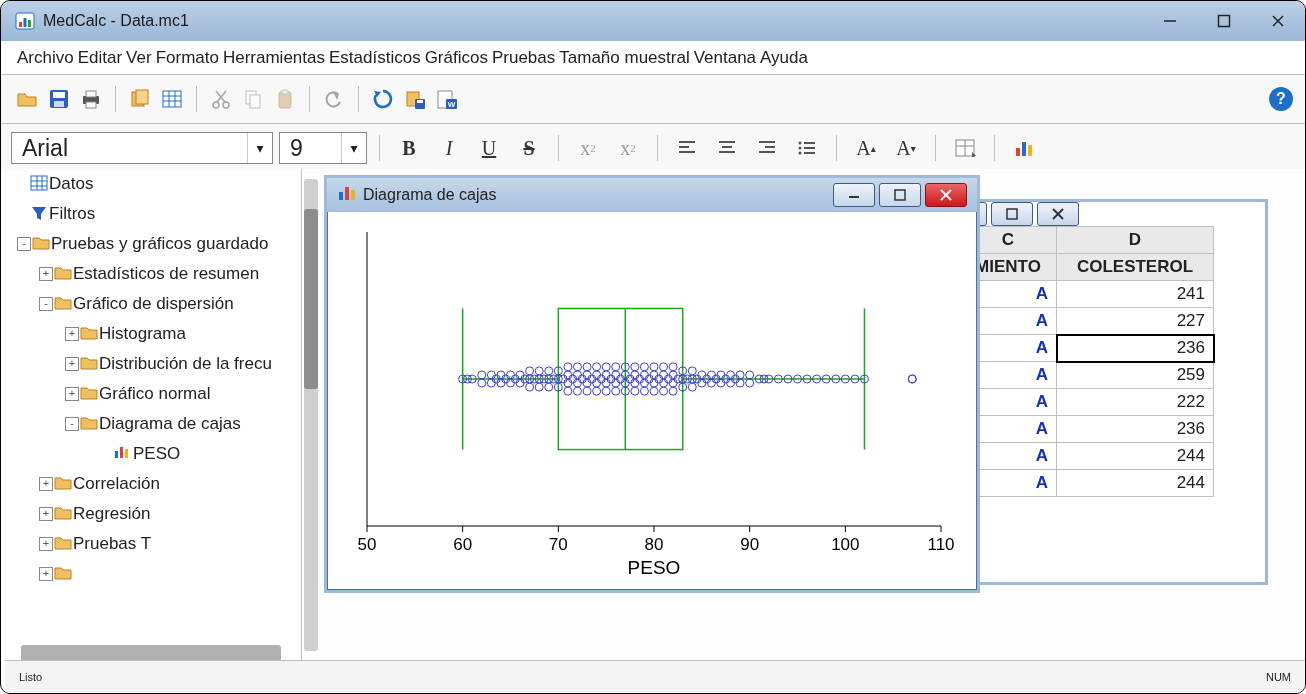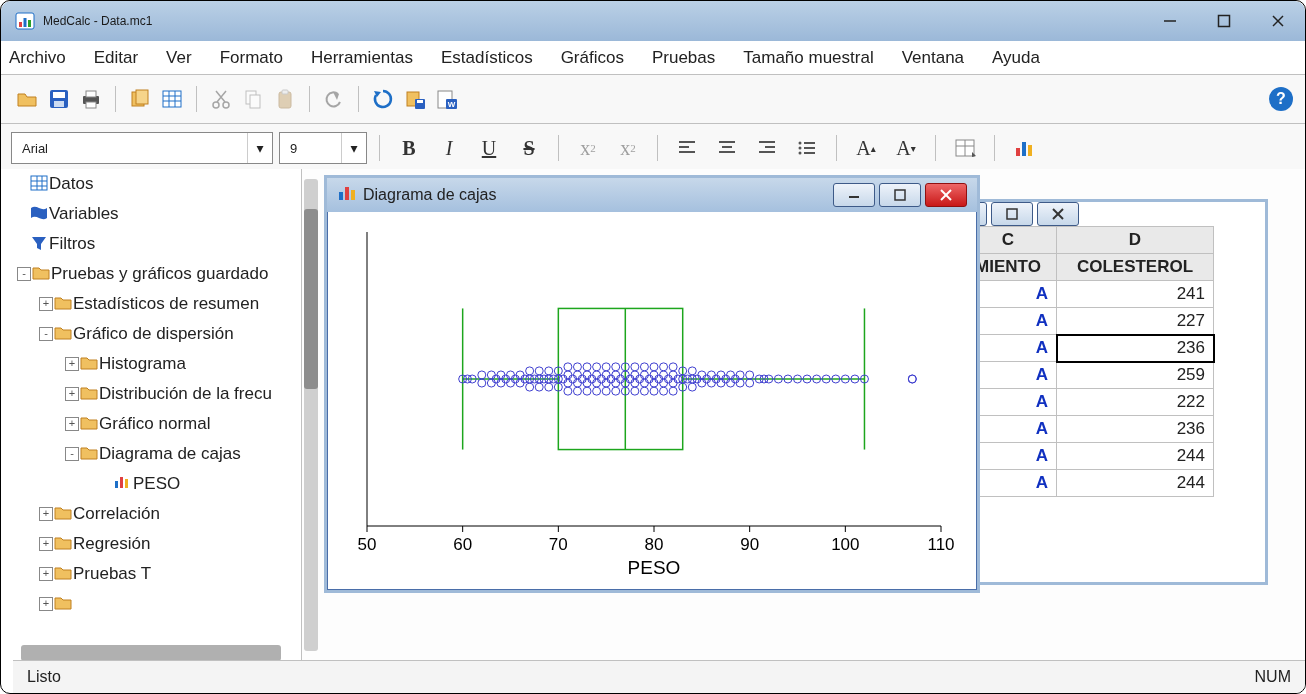--- a/index.html
+++ b/index.html
@@ -7,37 +7,37 @@
     --border-gray:#c0c0c0; --light-gray:#f5f5f5; --toolbar-bg:#f8f8f8;
     --accent-blue:#4a6ea9; --folder:#e7b04b; --tree-line:#bcbcbc;
     --chart-green:#1da61d; --chart-point:#4040d0;
   }
   html,body{margin:0;padding:0;font-family:"Segoe UI",Arial,sans-serif;font-size:14px;color:#222;user-select:none;overflow:hidden}
   body{width:1306px;height:694px;background:#fff;border:1px solid #000;border-radius:10px;box-sizing:border-box;position:relative}
 
   
   .titlebar{height:40px;background:linear-gradient(#bad0e6,#9bb8d8);display:flex;align-items:center;padding:0 14px;border-radius:10px 10px 0 0;border-bottom:1px solid #fff}
   .titlebar .appicon{width:20px;height:20px;margin-right:8px}
-  .titlebar .title{font-size:12px;color:#1a1a1a;flex:1}
+  .titlebar .title{font-size:16px;color:#1a1a1a;flex:1}
   .win-btns{display:flex;gap:28px;align-items:center}
   .win-btn{width:26px;height:26px;display:flex;align-items:center;justify-content:center}
 
   
-  .menubar{display:flex;gap:28px;padding:6px 8px;font-size:17px;border-bottom:1px solid var(--border-gray);background:#fff}
+  .menubar{display:flex;gap:4px;padding:6px 16px;font-size:17px;border-bottom:1px solid var(--border-gray);background:#fff}
   .menubar span{cursor:default}
 
   
   .toolbar{display:flex;align-items:center;gap:4px;padding:4px 12px;background:var(--toolbar-bg);border-bottom:1px solid var(--border-gray);height:40px}
   .tb-ico{width:28px;height:28px;display:flex;align-items:center;justify-content:center;border-radius:3px}
   .tb-sep{width:1px;height:26px;background:var(--border-gray);margin:0 6px}
 
   
   .fmtbar{display:flex;align-items:center;gap:6px;padding:4px 10px;background:var(--toolbar-bg);border-bottom:1px solid var(--border-gray);height:40px}
   .combo{display:flex;align-items:center;border:1px solid #888;background:#fff;height:30px}
-  .combo .val{padding:0 10px;font-size:13px}
+  .combo .val{padding:0 10px;font-size:23px}
   .combo .arrow{width:24px;height:100%;display:flex;align-items:center;justify-content:center;border-left:1px solid #ccc}
   .fmt-btn{width:34px;height:30px;display:flex;align-items:center;justify-content:center;font-family:"Times New Roman",serif;font-size:20px;color:#333}
 
   
   .main{position:absolute;top:168px;left:0;right:0;bottom:32px;display:flex}
   .tree{width:300px;border-right:1px solid var(--border-gray);overflow:hidden;position:relative;background:#fff}
   .tree ul{list-style:none;margin:0;padding:0}
   .tree li{white-space:nowrap;padding:2px 0}
   .tree .row{display:flex;align-items:center;font-size:17px;height:26px}
   .tree .indent0{padding-left:16px}
@@ -66,21 +66,21 @@
   .datawin{position:absolute;border:3px solid #9fbad8;background:#fff}
   .datawin .sub-title{justify-content:flex-end}
   .grid{font-size:17px;border-collapse:collapse}
   .grid th,.grid td{border:1px solid #c0c0c0;padding:1px 8px;height:24px;text-align:right}
   .grid th{background:#e9e9e9;text-align:center;font-weight:bold}
   .grid .colC{width:80px;color:#1030c0;font-weight:bold;text-align:right}
   .grid .colD{width:140px}
   .selcell{outline:2px solid #000;outline-offset:-1px}
 
   
-  .status{position:absolute;bottom:0;left:12px;right:0;height:32px;background:#f4f4f4;border-top:1px solid var(--border-gray);display:flex;align-items:center;padding:0 14px;font-size:16px}
+  .status{position:absolute;bottom:0;left:4px;right:0;height:32px;background:#f4f4f4;border-top:1px solid var(--border-gray);display:flex;align-items:center;padding:0 14px;font-size:11px}
   .status .right{margin-left:auto}
 
   .helpbtn{margin-left:auto;width:24px;height:24px;border-radius:50%;background:#1e6fc7;color:#fff;font-weight:bold;display:flex;align-items:center;justify-content:center;font-size:16px}
 </style>
 </head>
 <body>
 
 <div class="titlebar">
   <span class="appicon">
     <svg viewBox="0 0 20 20">
@@ -307,29 +307,20 @@
           <div class="row indent0">
             <span class="exp blank"></span>
             <span class="ticon"><svg width="20" height="18">
                 <rect x="2" y="2" width="16" height="14" fill="#fff" stroke="#1e6fc7"></rect>
                 <line x1="2" y1="7" x2="18" y2="7" stroke="#1e6fc7"></line>
                 <line x1="2" y1="12" x2="18" y2="12" stroke="#1e6fc7"></line>
                 <line x1="8" y1="2" x2="8" y2="16" stroke="#1e6fc7"></line>
                 <line x1="13" y1="2" x2="13" y2="16" stroke="#1e6fc7"></line>
               </svg></span>
             <span>Datos</span>
-          </div>
-        </li>
-        <li>
-          <div class="row indent0">
-            <span class="exp blank"></span>
-            <span class="ticon"><svg width="20" height="18">
-                <path d="M2 4c6-4 10 4 16 0v10c-6 4-10-4-16 0z" fill="#2a60c0"></path>
-              </svg></span>
-            <span>Variables</span>
           </div>
         </li>
         <li>
           <div class="row indent0">
             <span class="exp blank"></span>
             <span class="ticon"><svg width="20" height="18">
                 <path d="M3 3h14l-5 7v6l-4-2v-4z" fill="#2a60c0"></path>
               </svg></span>
             <span>Filtros</span>
           </div>

